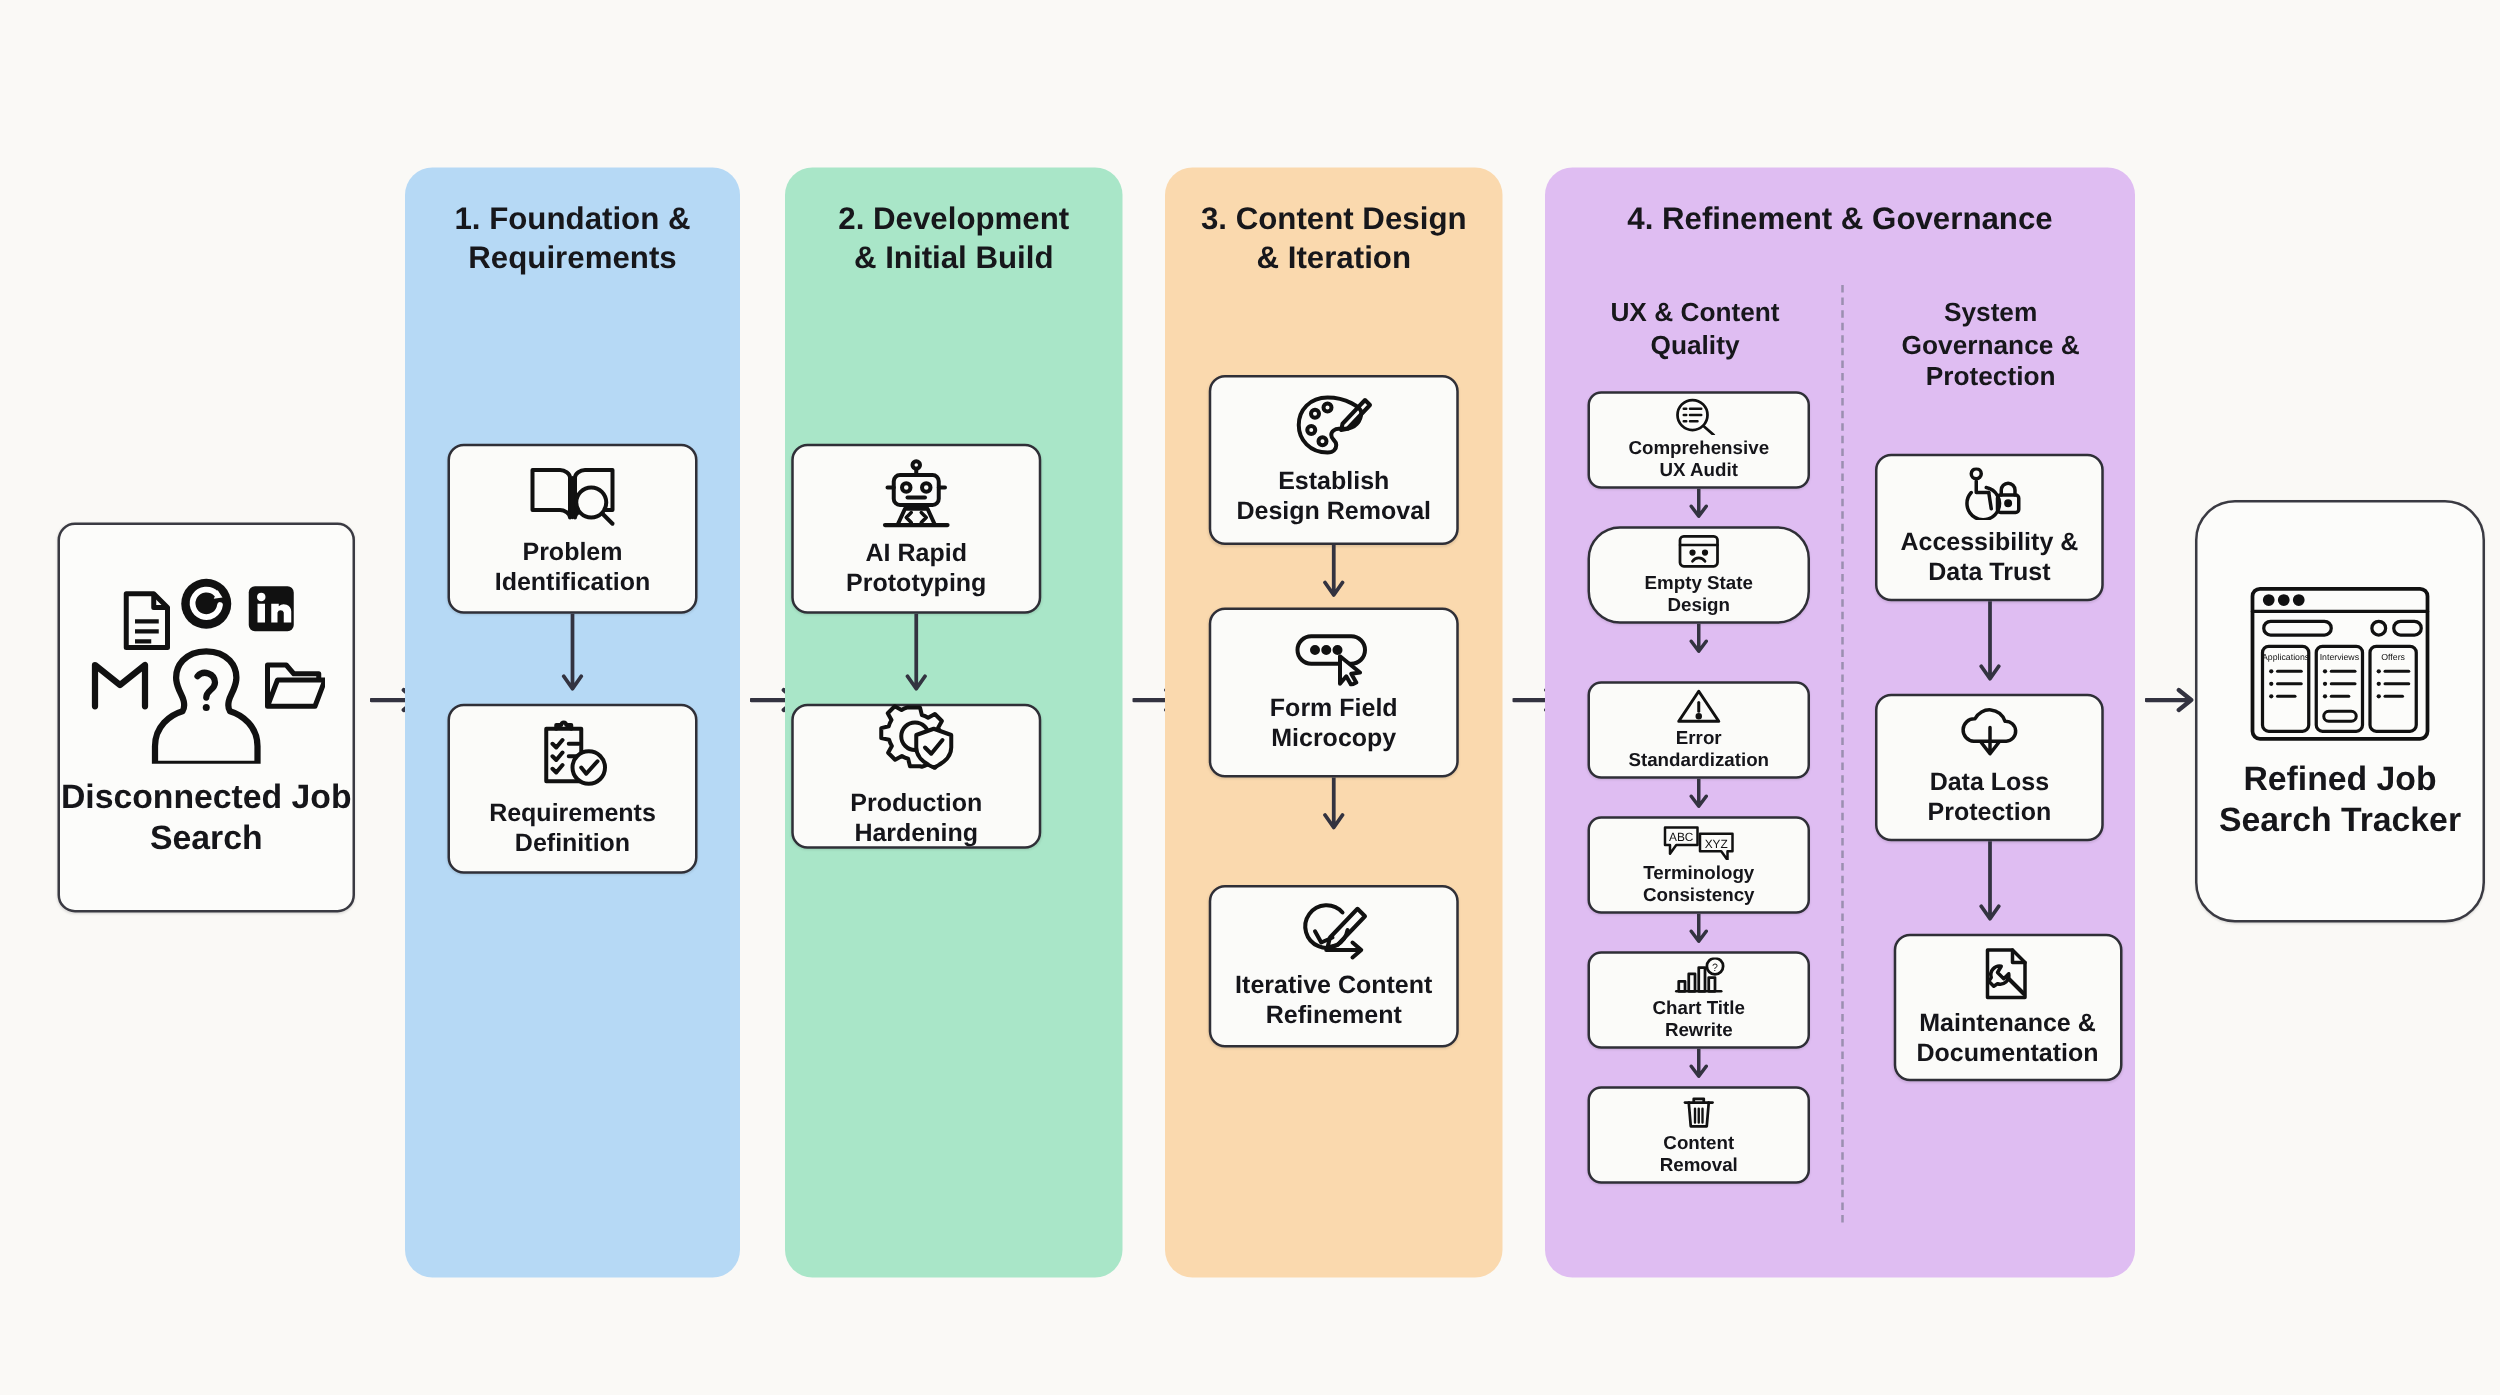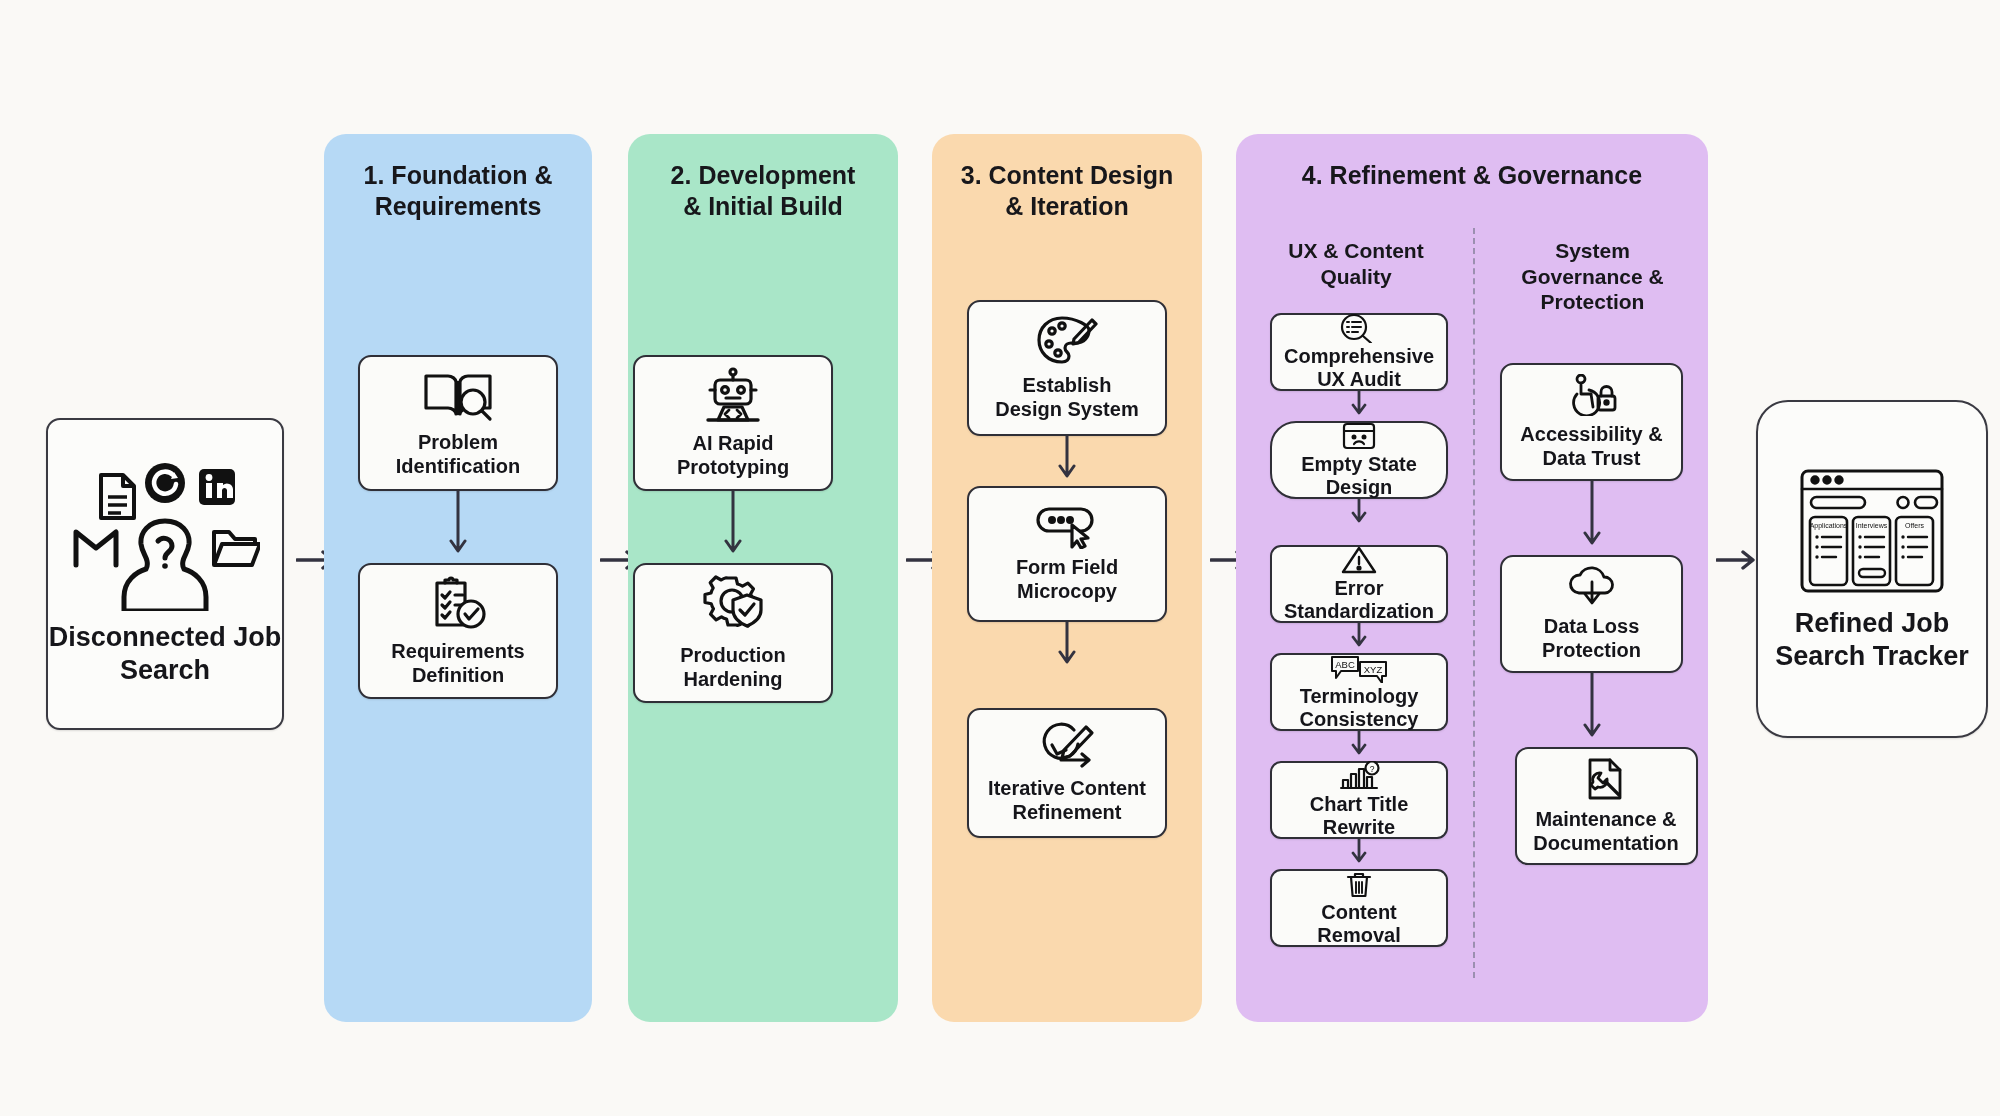--- a/index.html
+++ b/index.html
@@ -65,21 +65,21 @@
     gap: 7px;
     padding: 12px 8px 12px;
     box-shadow: 0 1px 2px rgba(0,0,0,.10);
   }
   .node .nlabel {
     font-size: 20px; font-weight: bold; color: #15151a;
     text-align: center; line-height: 1.18;
     white-space: pre-line;
   }
   .node.sm { border-radius: 11px; padding: 7px 4px 8px; gap: 2px; }
-  .node.sm .nlabel { font-size: 20px; line-height: 1.14; }
+  .node.sm .nlabel { font-size: 15px; line-height: 1.14; }
 
   
   .vconn { display: flex; align-items: center; justify-content: center; }
   
   .harrow { position: absolute; }
 
   .subhead {
     position: absolute;
     font-size: 21px; font-weight: bold; color: #17171b;
     text-align: center; line-height: 1.22;
@@ -210,21 +210,21 @@
         </svg>
       </span>
       <span class="nlabel">AI Rapid
 Prototyping</span>
     </div>
     <div class="vconn" style="height:72px;">
       <svg width="20" height="72" viewBox="0 0 20 72">
           <path d="M10 0 V58 M3 50 L10 60 L17 50" fill="none" stroke="#333340" stroke-width="3" stroke-linecap="round" stroke-linejoin="round"></path>
         </svg>
     </div>
-    <div class="node" style="height:140px;gap:12px;">
+    <div class="node" style="height:116px;gap:12px;">
       <span>
         <svg width="64" height="58" viewBox="0 0 64 58" fill="none" stroke="#111" stroke-width="3.2" stroke-linejoin="round" stroke-linecap="round">
           <path d="M27 4 h8 l1.5 6 a18 18 0 0 1 5 2.2 l5.4 -3 l5.6 5.6 l-3 5.4 a18 18 0 0 1 2.2 5 l6 1.5 v8 l-6 1.5 a18 18 0 0 1 -2.2 5 l3 5.4 l-5.6 5.6 l-5.4 -3 a18 18 0 0 1 -5 2.2 L35 51 h-8 l-1.5 -6 a18 18 0 0 1 -5 -2.2 l-5.4 3 l-5.6 -5.6 l3 -5.4 a18 18 0 0 1 -2.2 -5 L4 28.5 v-8 l6 -1.5 a18 18 0 0 1 2.2 -5 l-3 -5.4 l5.6 -5.6 l5.4 3 a18 18 0 0 1 5 -2.2 z"></path>
           <circle cx="31" cy="27" r="11"></circle>
           <path d="M46 21 l14 5 v10 c0 8 -7 13 -14 16 c-7 -3 -14 -8 -14 -16 V26 z" fill="#fcfcfa"></path>
           <path d="M39 36 l5 5 l9 -11"></path>
         </svg>
       </span>
       <span class="nlabel">Production
 Hardening</span>
@@ -247,21 +247,21 @@
         <svg width="62" height="52" viewBox="0 0 62 52" fill="none" stroke="#111" stroke-width="3.2" stroke-linejoin="round" stroke-linecap="round">
           <path d="M26 3 C12 3 3 13 3 25 c0 12 9 22 23 22 c5 0 7 -3 7 -6 c0 -4 -4 -4 -4 -8 c0 -3 3 -5 6 -5 h5 c8 0 13 -6 13 -13 C53 11 41 3 26 3 z"></path>
           <circle cx="16" cy="16" r="3.2"></circle>
             <circle cx="13" cy="29" r="3.2"></circle>
           <circle cx="26" cy="11" r="3.2"></circle>
             <circle cx="22" cy="38" r="3.2"></circle>
           <path d="M38 24 L56 5 l4 4 L42 28 l-5 1 z"></path>
         </svg>
       </span>
       <span class="nlabel">Establish
-Design System</span>
+Design Removal</span>
     </div>
     <div class="vconn" style="height:50px;">
       <svg width="20" height="50" viewBox="0 0 20 50">
           <path d="M10 0 V38 M3 30 L10 40 L17 30" fill="none" stroke="#333340" stroke-width="3" stroke-linecap="round" stroke-linejoin="round"></path>
         </svg>
     </div>
     <div class="node" style="height:136px;">
       <span>
         <svg width="66" height="44" viewBox="0 0 66 44" fill="none" stroke="#111" stroke-width="3.2" stroke-linejoin="round" stroke-linecap="round">
           <rect x="4" y="4" width="54" height="22" rx="11"></rect>

